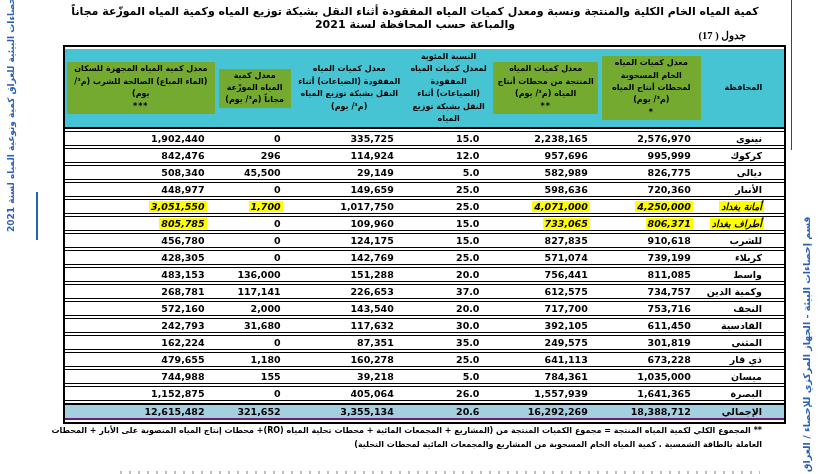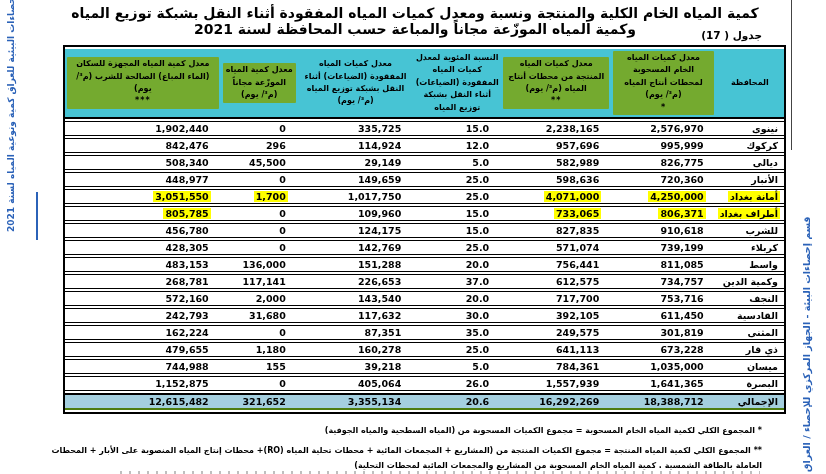--- a/index.html
+++ b/index.html
@@ -12,42 +12,42 @@
             transform-origin:0 0; transform:rotate(-90deg);
             color:#2b62b8; font-weight:bold; }
   .v-left  { top:232px; left:6px;  font-size:9px; }
   .v-right { top:472px; left:801px; font-size:9.5px; }
   .left-line  { position:absolute; left:36px; top:192px; height:48px; width:0;
                 border-left:2px solid #2b62b8; }
   .right-line { position:absolute; left:791px; top:0; height:150px; width:0;
                 border-left:1.5px solid #444; }
 
   .title { position:absolute; top:5px; left:60px; width:710px; text-align:center;
-           direction:rtl; font-size:14px; font-weight:bold; color:#000; }
-  .table-label { position:absolute; top:29px; right:64px; direction:rtl;
-                 font-size:10.5px; font-weight:bold; color:#000; }
+           direction:rtl; font-size:11px; font-weight:bold; color:#000; }
+  .table-label { position:absolute; top:29px; right:80px; direction:rtl;
+                 font-size:10.5px; font-weight:bold; color:#000;font-family:Liberation Serif, serif; }
 
   table.main { position:absolute; top:45px; left:63px; width:723px;
                border-collapse:separate; border-spacing:0 2px; direction:rtl;
                border:2px solid #000; background:#fff; }
   thead th { background:var(--teal); border-bottom:2px solid #000;
              font-size:8px; font-weight:bold; color:#000; vertical-align:middle;
              padding:2px 2px; height:60px; line-height:1.55; }
   thead th .hl { background:var(--green); display:inline-block; padding:1px 3px;
                  border-radius:1px; }
   thead th .mark { font-size:8px; letter-spacing:1px; }
   tbody td { border-top:1px solid #000; border-bottom:1px solid #000;
              font-size:9.5px; font-weight:bold; color:#000; background:#fff;
              padding:1px 10px 1px 2px; text-align:right; height:14px;
              white-space:nowrap; }
   tbody td .cellv { display:inline-block; padding:0 2px; }
-  tbody td .ylw { background:var(--yellow); }
+  tbody td .ylw { background:var(--yellow);font-style:italic; }
   tbody tr.total td { background:var(--ltblue); border-top:2px solid #000;
-                      border-bottom:2px solid #4d7c0f; }
-  td.name-cell { padding-right:4px; }
+                      border-bottom:2px solid #701a75; }
+  td.name-cell { padding-right:20px; }
 
   .footnotes { position:absolute; top:424px; right:64px; width:722px;
                direction:rtl; text-align:right; font-size:8px; font-weight:bold;
                color:#000; }
   .fn { margin-bottom:6px; line-height:1.8; }
   .cut-sliver { position:absolute; left:120px; bottom:0; width:640px; height:3px;
                 background:repeating-linear-gradient(90deg,#8a8a8a 0 2px,transparent 2px 9px);
                 opacity:.55; }
 </style>
 </head>
@@ -237,18 +237,17 @@
           <td><span class="cellv">16,292,269</span></td>
           <td><span class="cellv">20.6</span></td>
           <td><span class="cellv">3,355,134</span></td>
           <td><span class="cellv">321,652</span></td>
           <td><span class="cellv">12,615,482</span></td>
         </tr>
       </tbody>
   </table>
 
   <div class="footnotes">
-    <div class="fn">* المجموع الكلي لكمية المياه الخام المسحوبة = مجموع الكميات المسحوبة من (المياه السطحية والمياه الجوفية)</div>
     <div class="fn">** المجموع الكلي لكمية المياه المنتجة = مجموع الكميات المنتجة من (المشاريع + المجمعات المائية + محطات تحلية المياه (RO)+ محطات إنتاج المياه المنصوبة على الأبار + المحطات العاملة بالطاقة الشمسية . كمية المياه الخام المسحوبة من المشاريع والمجمعات المائية لمحطات التحلية)</div>
   </div>
 
   <div class="cut-sliver"></div>
 </div>
 
 </body></html>

